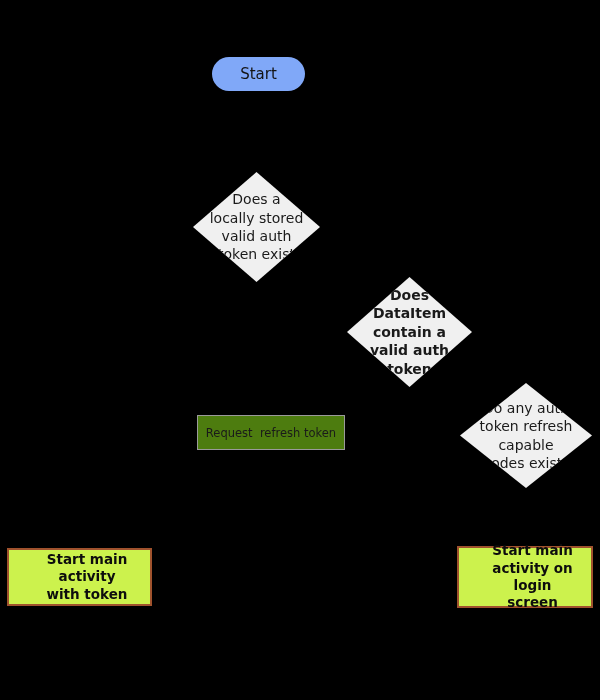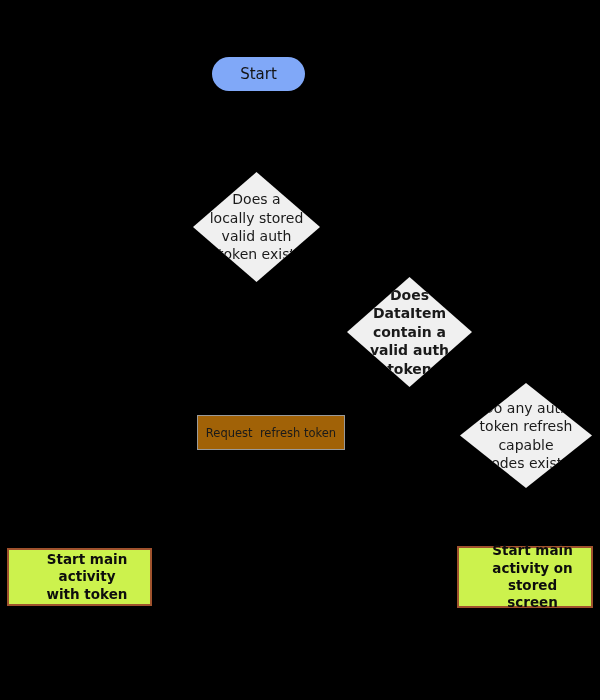--- a/index.html
+++ b/index.html
@@ -78,21 +78,21 @@
   }
   .diamond-3 .node-label {
     max-width: 88%;
   }
   
   .process-box {
     left: 197px;
     top: 415px;
     width: 148px;
     height: 35px;
-    background: #a16207;
+    background: #4d7c0f;
     border: 1px solid #9a9a9a;
   }
   .process-box .node-label {
     font-size: 11.5px;
     color: #1a1a1a;
     white-space: pre;
   }
   
   .terminal-box {
     background: #ccf24d;
@@ -195,17 +195,17 @@
     <span class="node-label">Request  refresh token</span>
   </div>
 
   <div class="node terminal-box terminal-left">
     <span class="node-label">Start main activity
 with token</span>
   </div>
 
   <div class="node terminal-box terminal-right">
     <span class="node-label">Start main
-activity on stored
+activity on login
 screen</span>
   </div>
 
 </div>
 
 </body></html>

